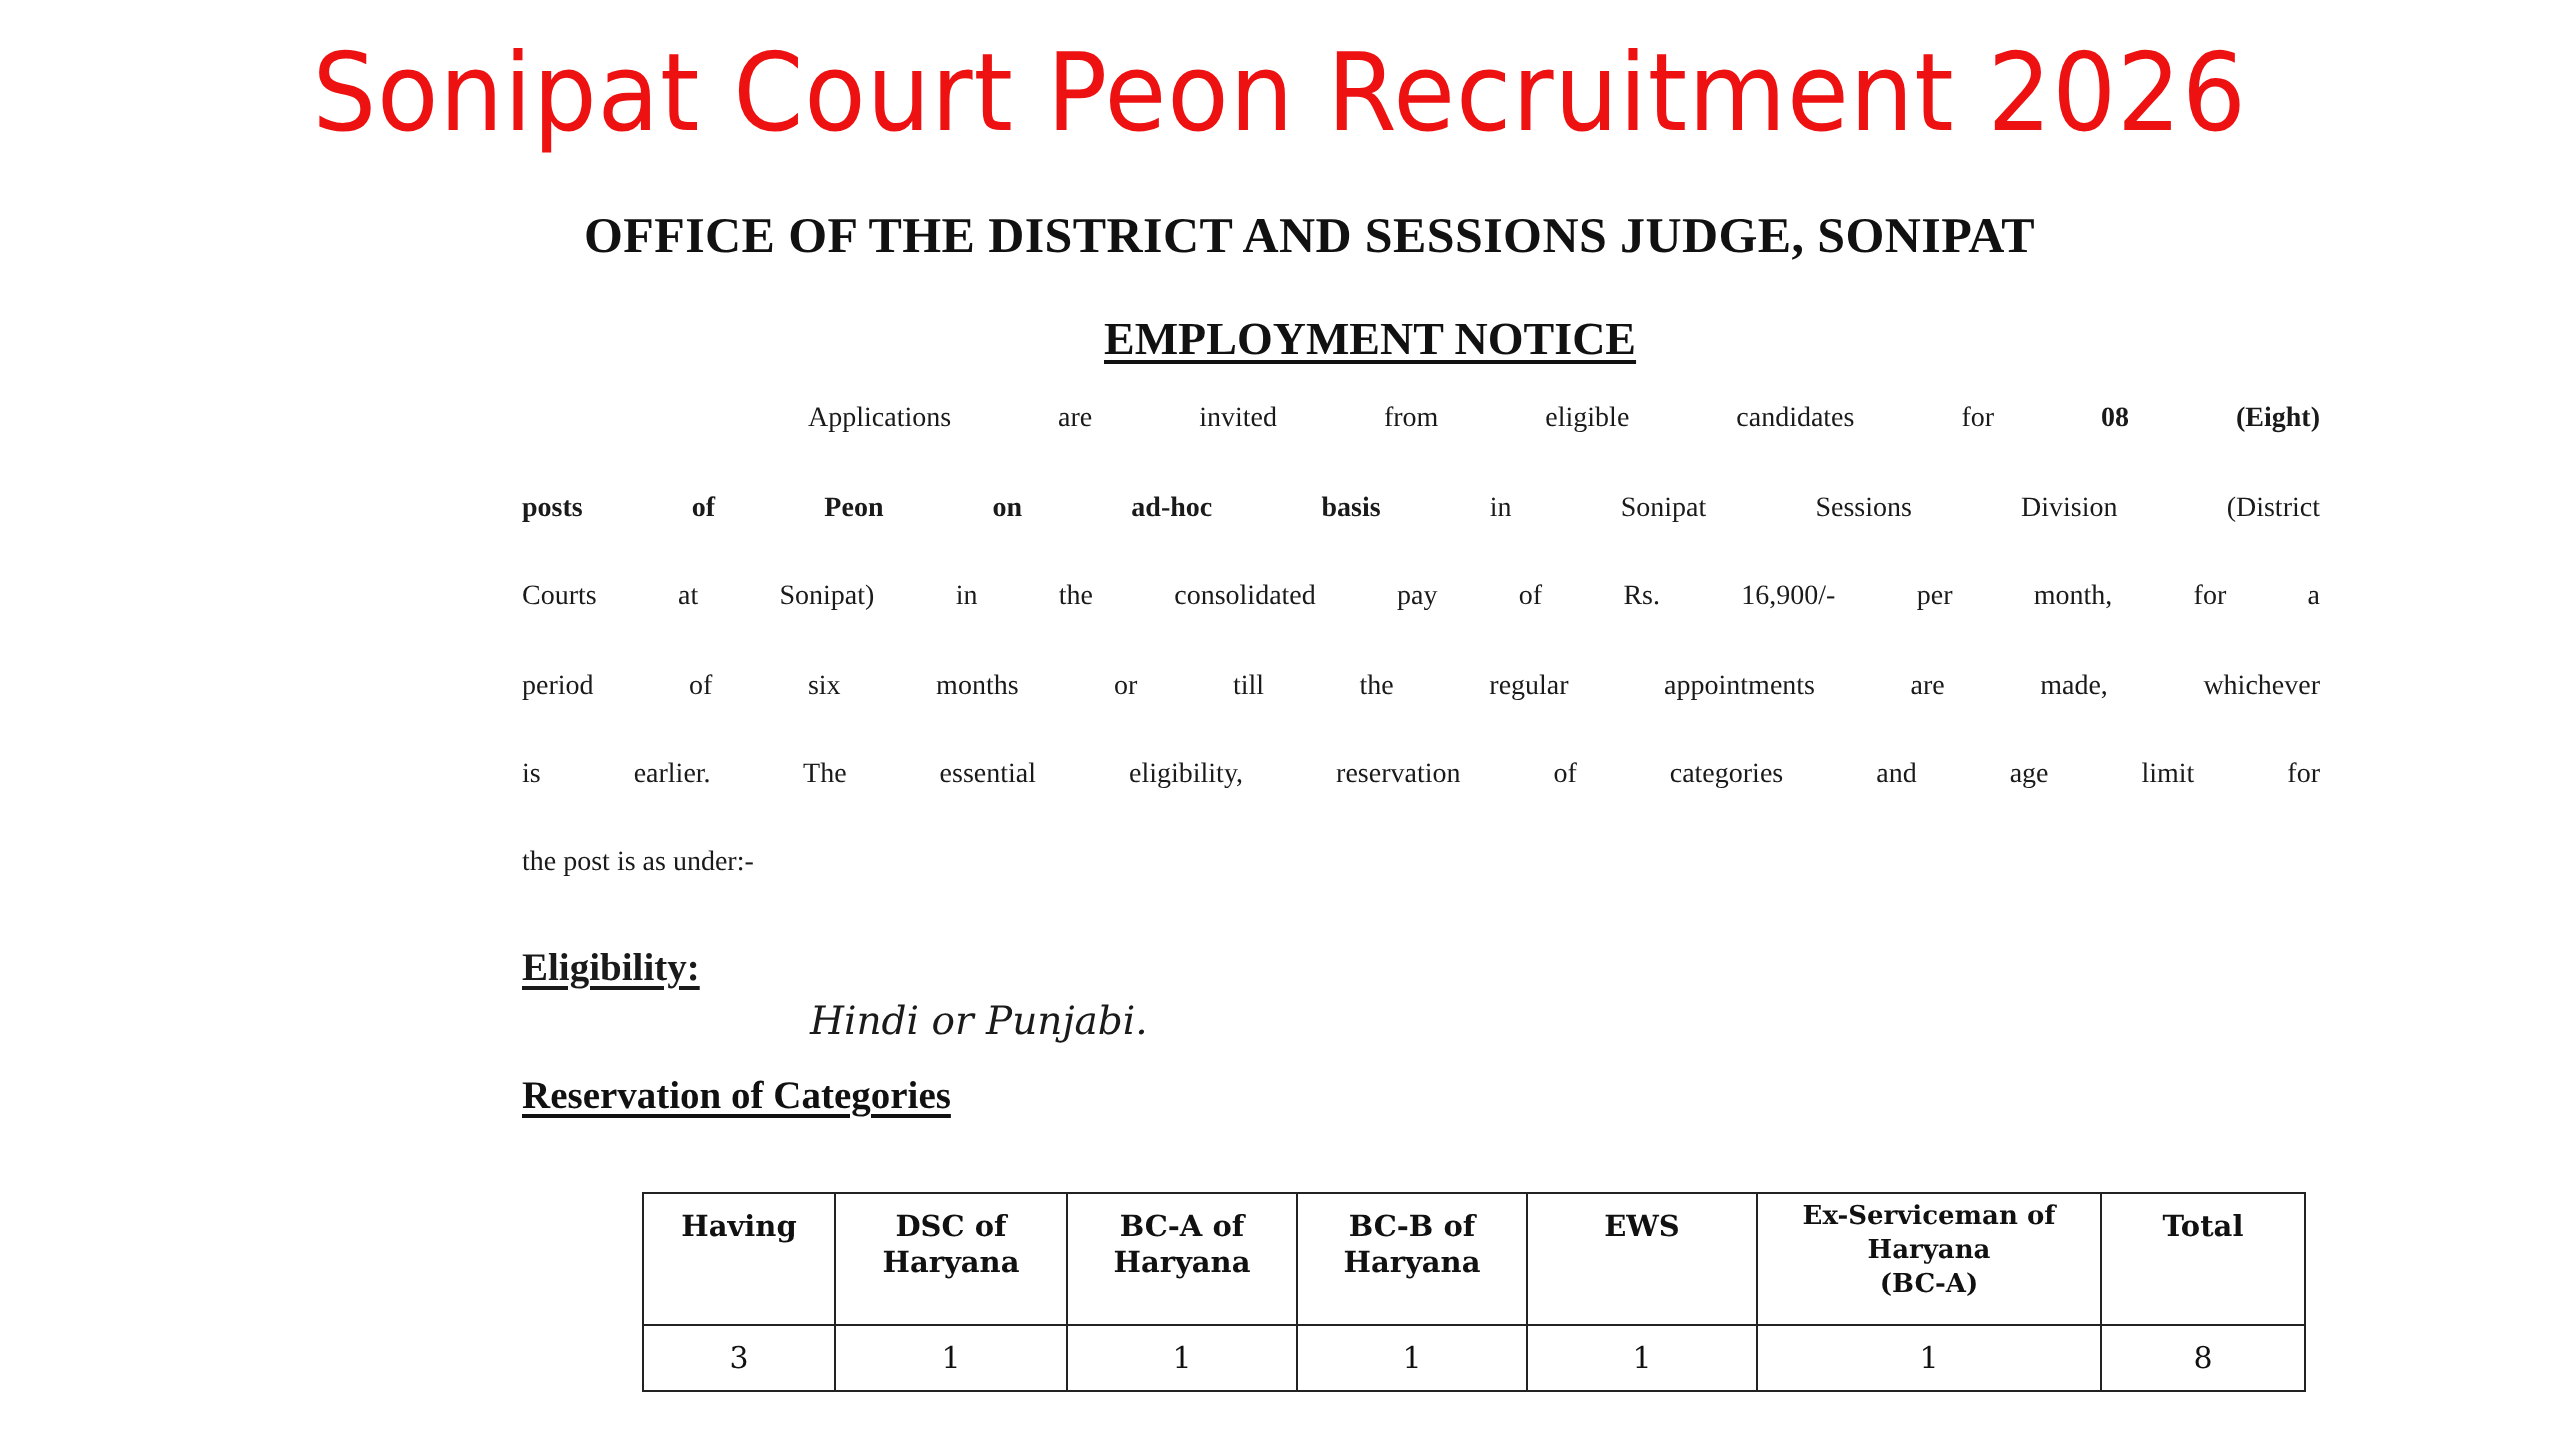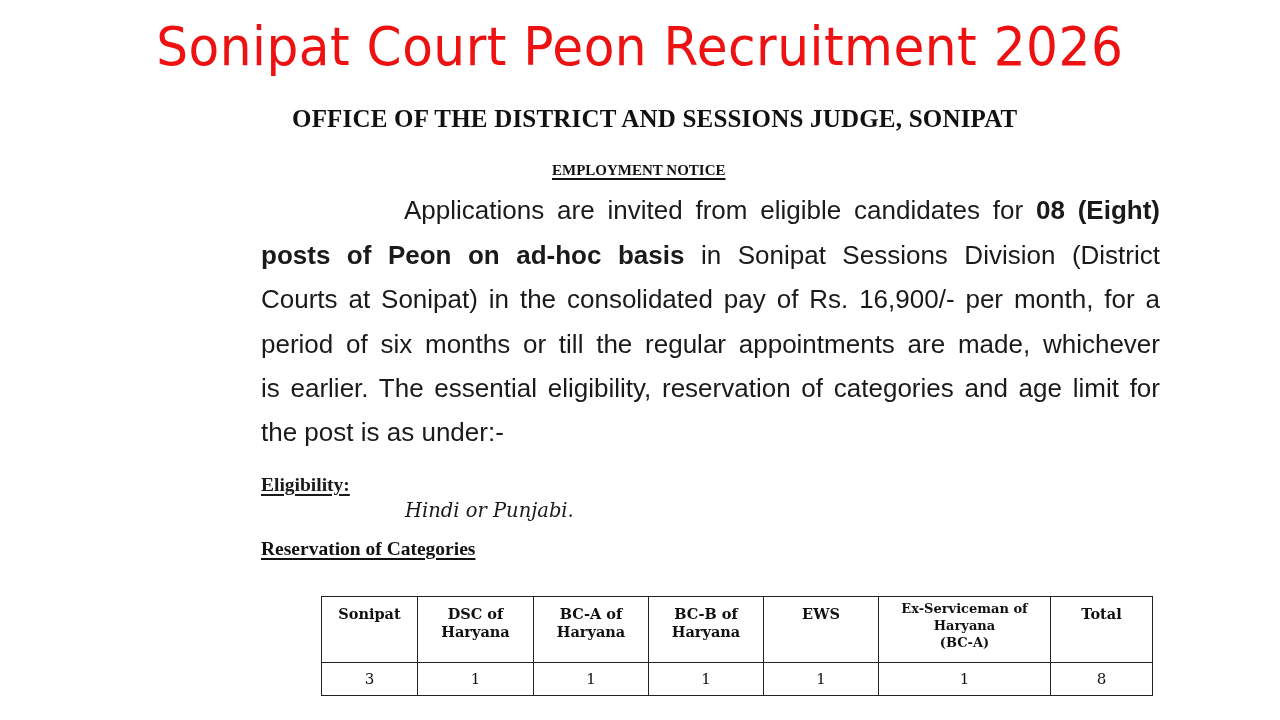--- a/index.html
+++ b/index.html
@@ -39,33 +39,33 @@
       line-height: 30px;
       white-space: nowrap;
       letter-spacing: 0.2px;
     }
     .notice-title {
       position: absolute;
       left: 552px;
       top: 156px;
       font-family: "Liberation Serif", serif;
       font-weight: bold;
-      font-size: 15px;
+      font-size: 23px;
       line-height: 28px;
       text-decoration: underline;
       text-decoration-thickness: 2px;
       text-underline-offset: 3px;
       white-space: nowrap;
     }
     .para-line {
       position: absolute;
       left: 261px;
       width: 899px;
-      font-family: Liberation Sans, sans-serif;
-      font-size: 26px;
+      font-family: Liberation Serif, serif;
+      font-size: 14px;
       line-height: 28px;
       white-space: nowrap;
       text-align: justify;
       text-align-last: justify;
       color: #1a1a1a;
     }
     .para-line.first {
       left: 404px;
       width: 756px;
     }
@@ -194,21 +194,21 @@
     <col style="width:116px">
     <col style="width:115px">
     <col style="width:115px">
     <col style="width:115px">
     <col style="width:172px">
     <col style="width:102px">
   </colgroup>
   <thead>
     <tr>
       <th>
-          <span class="th-line">Sonipat</span>
+          <span class="th-line">Having</span>
         </th>
       <th>
           <span class="th-line">DSC of</span>
           <span class="th-line">Haryana</span>
         </th>
       <th>
           <span class="th-line">BC-A of</span>
           <span class="th-line">Haryana</span>
         </th>
       <th>

